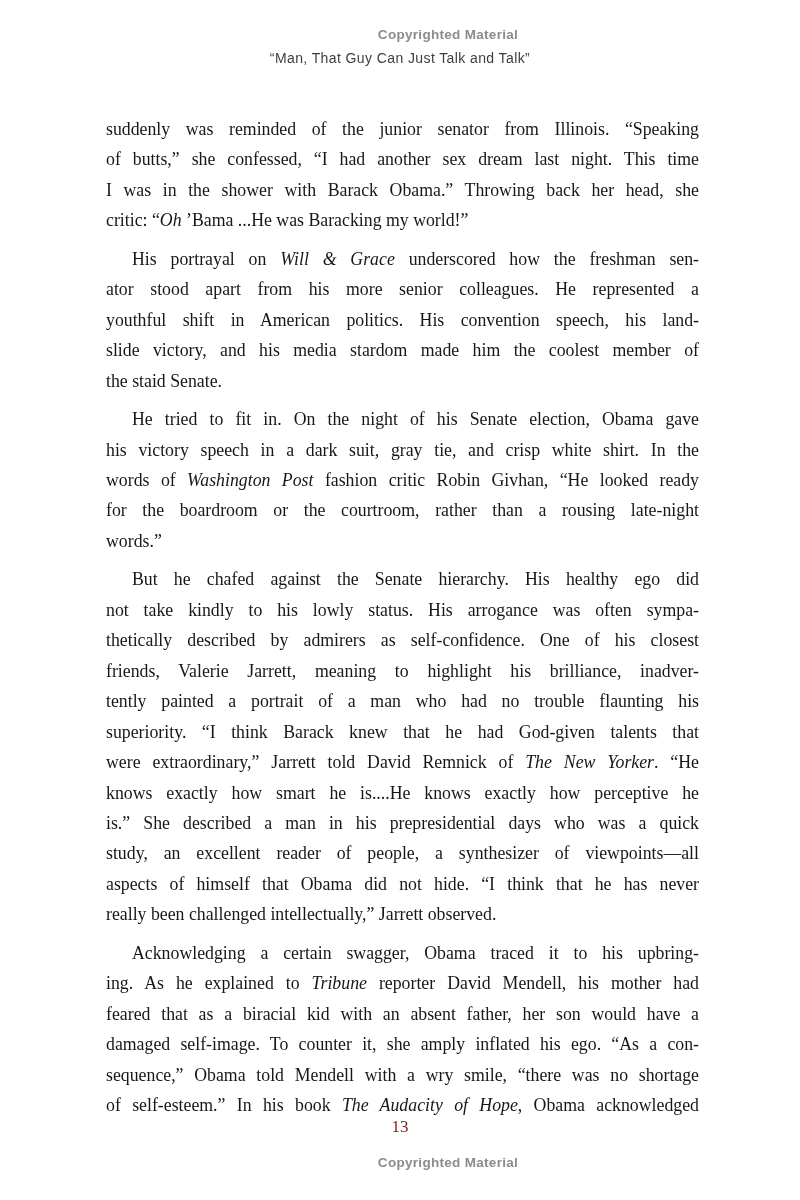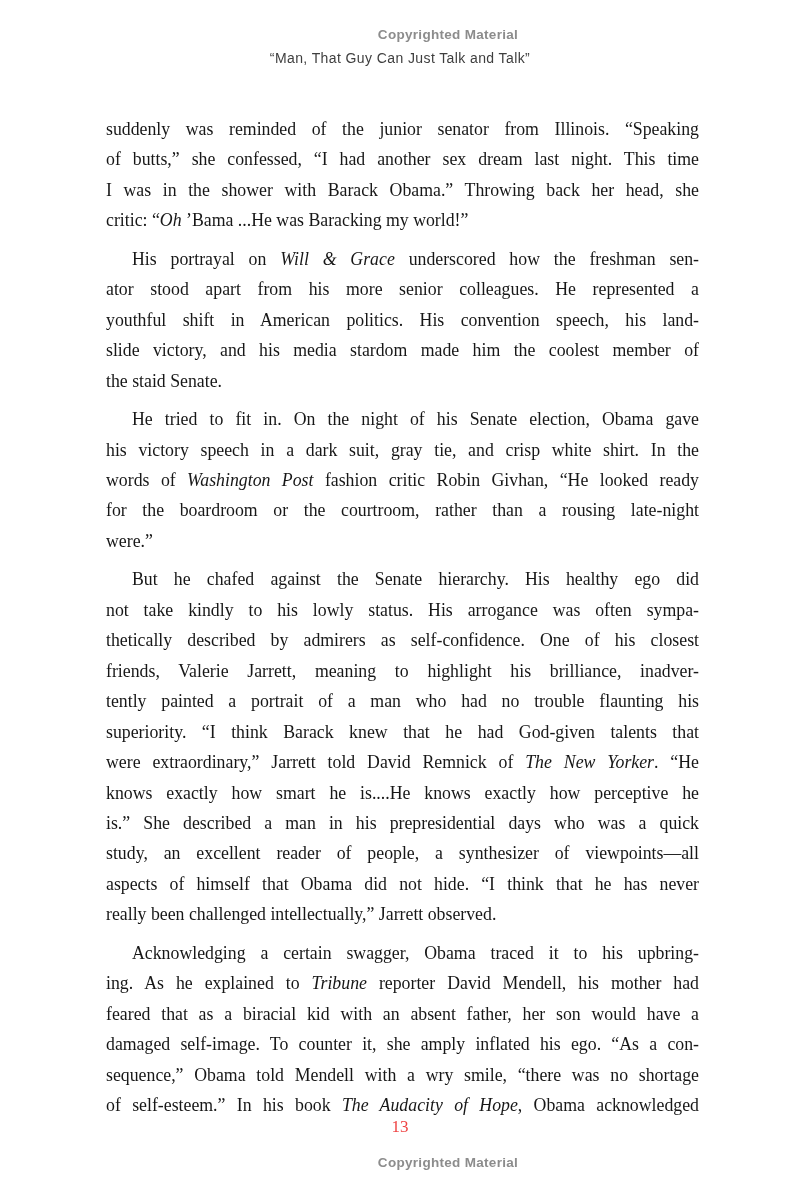--- a/index.html
+++ b/index.html
@@ -64,21 +64,21 @@
   .text-line.indent { text-indent: 26px; }
   .ital { font-style: italic; }
   .page-number {
     position: absolute;
     top: 1117px;
     left: 0;
     width: 100%;
     text-align: center;
     font-family: "Liberation Serif", serif;
     font-size: 17px;
-    color: #ef4444;
+    color: #7f1d1d;
   }
 </style>
 </head>
 <body>
 
 <div class="page">
   <div class="copyright-notice copyright-top">Copyrighted Material</div>
   <div class="running-head">“Man, That Guy Can Just Talk and Talk”</div>
   <div class="body-text">
       <div class="paragraph">
@@ -92,21 +92,21 @@
         <div class="text-line"><span>ator stood apart from his more senior colleagues. He represented a</span></div>
         <div class="text-line"><span>youthful shift in American politics. His convention speech, his land-</span></div>
         <div class="text-line"><span>slide victory, and his media stardom made him the coolest member of</span></div>
         <div class="text-line lastline"><span>the staid Senate.</span></div>
       </div>
       <div class="paragraph">
         <div class="text-line indent"><span>He tried to fit in. On the night of his Senate election, Obama gave</span></div>
         <div class="text-line"><span>his victory speech in a dark suit, gray tie, and crisp white shirt. In the</span></div>
         <div class="text-line"><span>words of </span><span class="ital">Washington Post</span><span> fashion critic Robin Givhan, “He looked ready</span></div>
         <div class="text-line"><span>for the boardroom or the courtroom, rather than a rousing late-night</span></div>
-        <div class="text-line lastline"><span>were.”</span></div>
+        <div class="text-line lastline"><span>words.”</span></div>
       </div>
       <div class="paragraph">
         <div class="text-line indent"><span>But he chafed against the Senate hierarchy. His healthy ego did</span></div>
         <div class="text-line"><span>not take kindly to his lowly status. His arrogance was often sympa-</span></div>
         <div class="text-line"><span>thetically described by admirers as self-confidence. One of his closest</span></div>
         <div class="text-line"><span>friends, Valerie Jarrett, meaning to highlight his brilliance, inadver-</span></div>
         <div class="text-line"><span>tently painted a portrait of a man who had no trouble flaunting his</span></div>
         <div class="text-line"><span>superiority. “I think Barack knew that he had God-given talents that</span></div>
         <div class="text-line"><span>were extraordinary,” Jarrett told David Remnick of </span><span class="ital">The New Yorker</span><span>. “He</span></div>
         <div class="text-line"><span>knows exactly how smart he is....He knows exactly how perceptive he</span></div>

